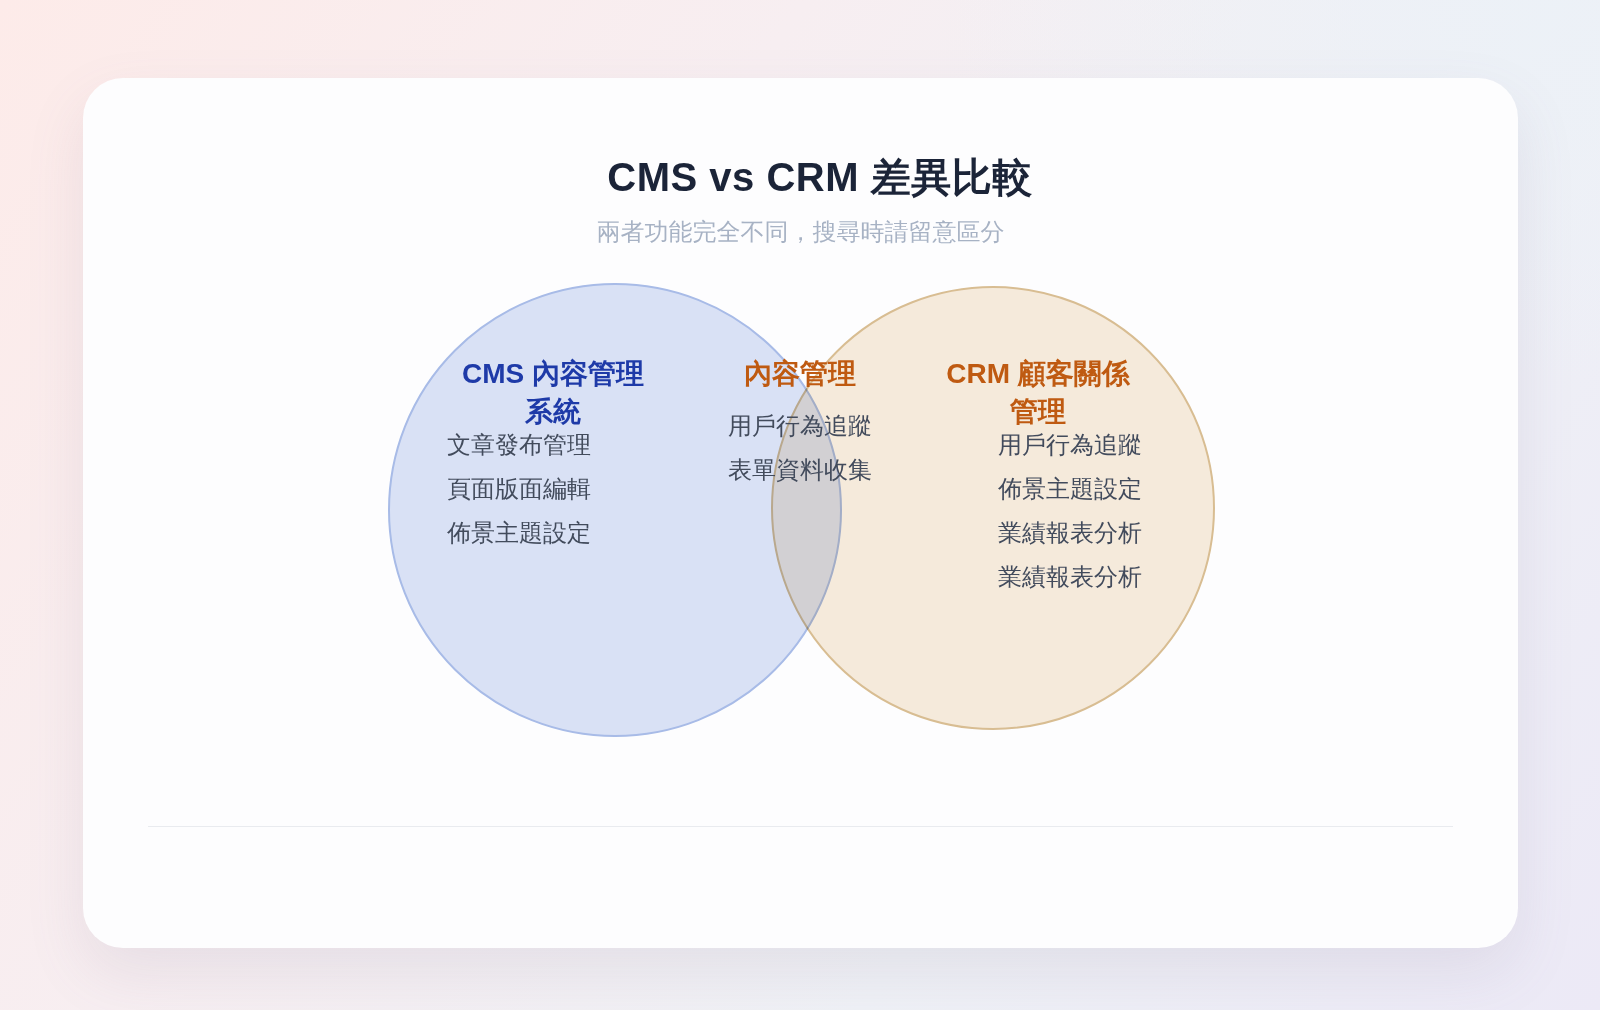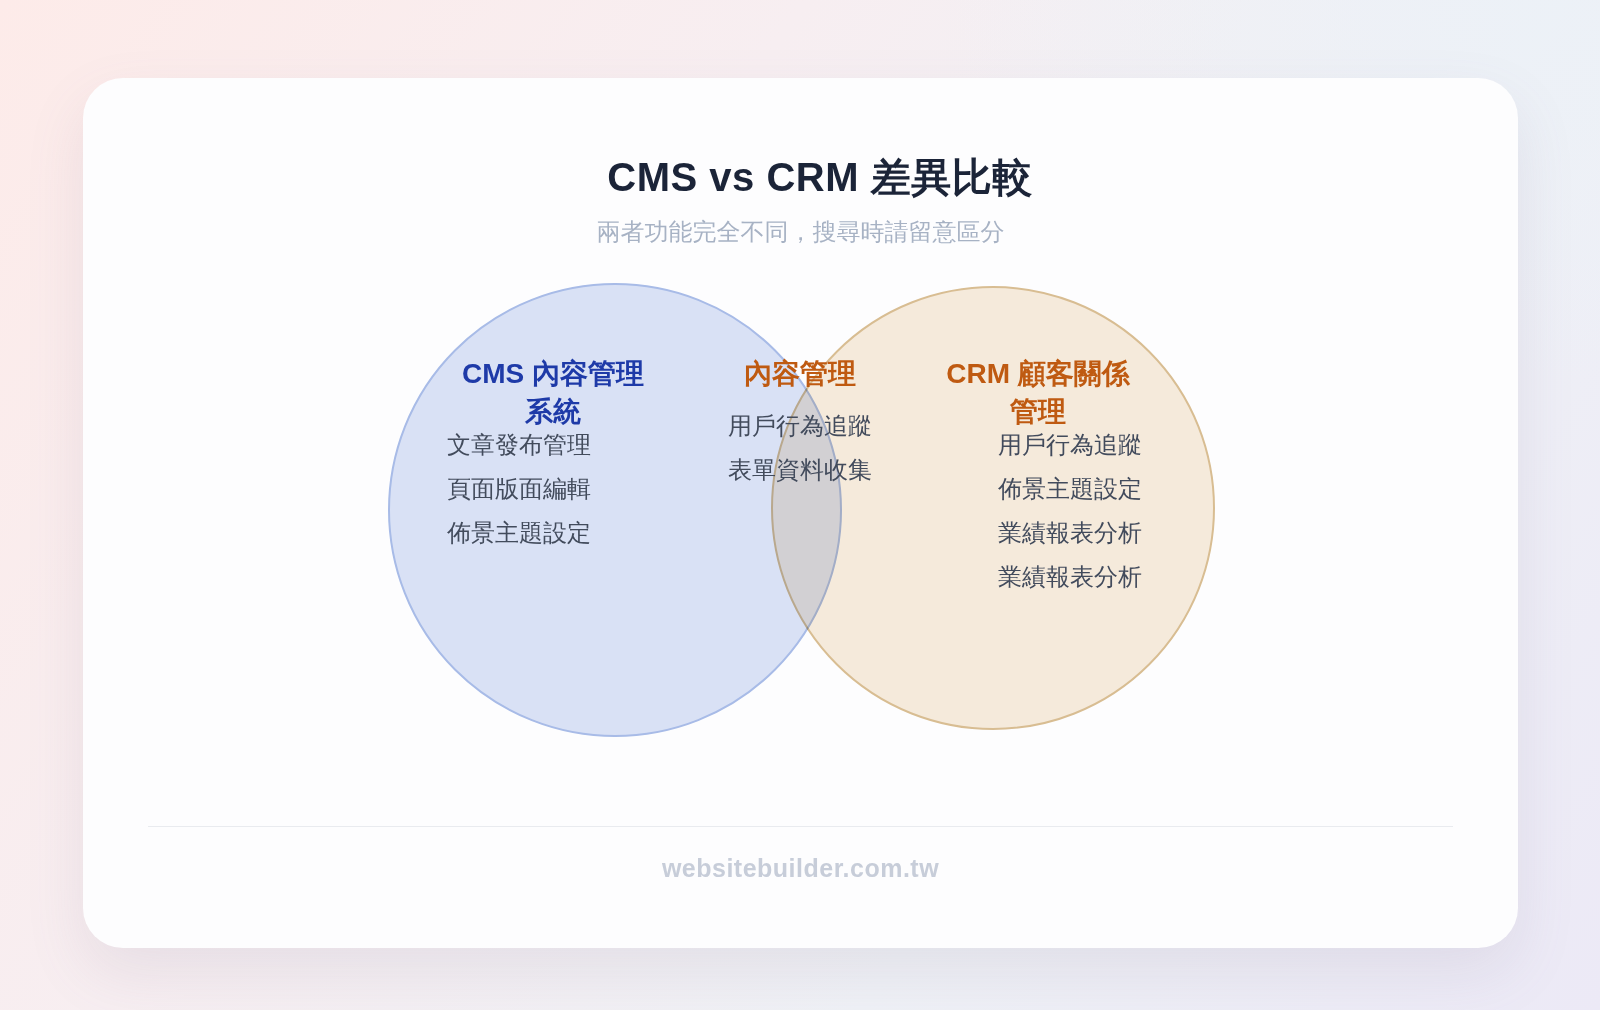--- a/index.html
+++ b/index.html
@@ -98,15 +98,14 @@
     <ul class="items crm-items">
       <li>用戶行為追蹤</li>
       <li>佈景主題設定</li>
       <li>業績報表分析</li>
       <li>業績報表分析</li>
     </ul>
 
   </div>
 
   <hr class="divider">
-  <div class="footer">websitebuilder.com.tw</div>
 
 </div>
 
 </body></html>

